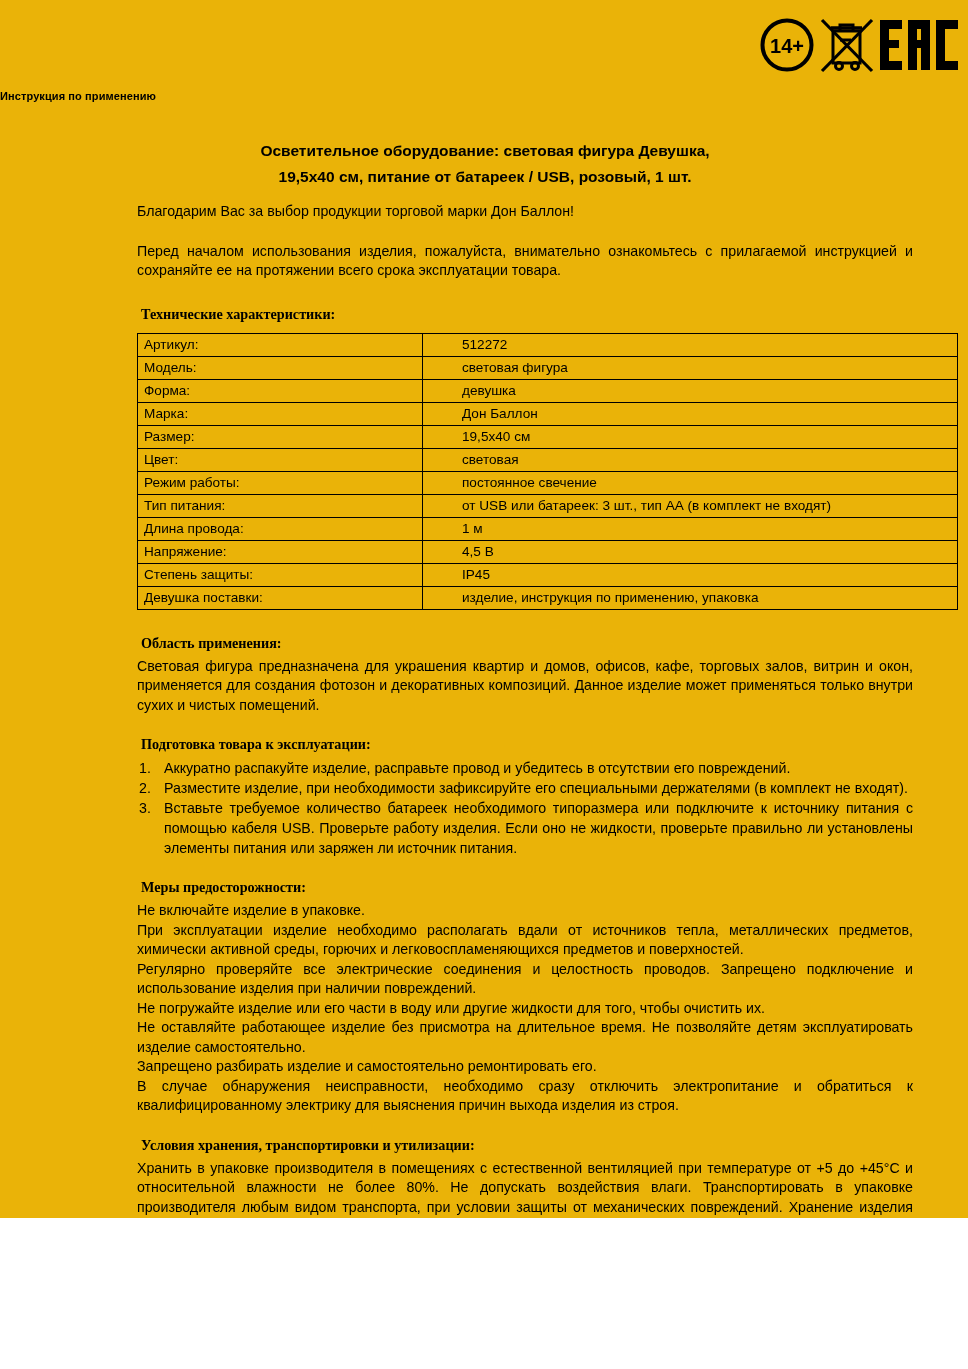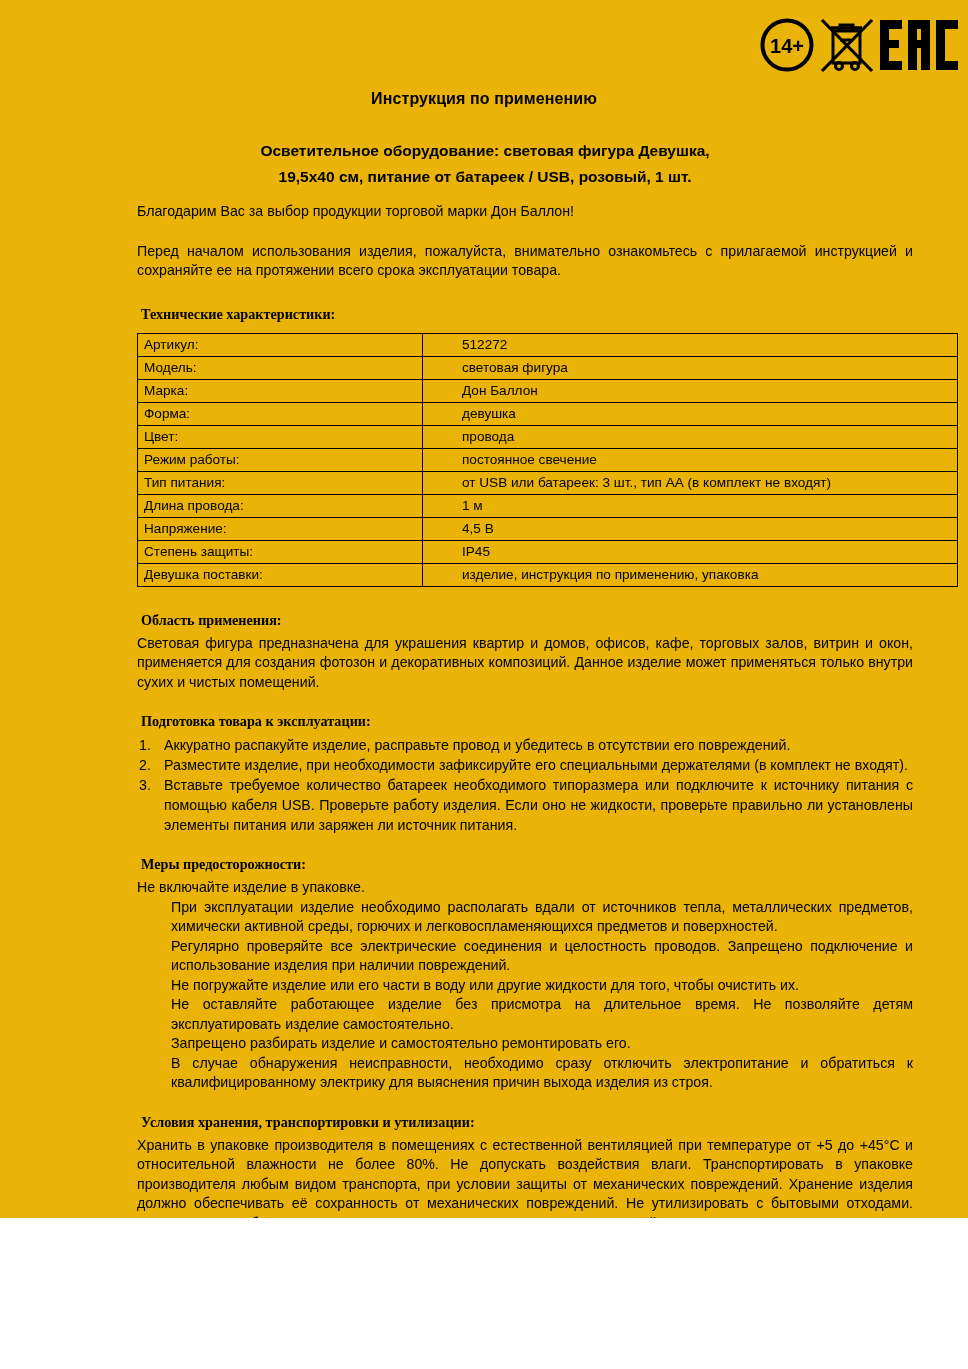--- a/index.html
+++ b/index.html
@@ -31,22 +31,22 @@
     height: 70px;
   }
   .sym { display: block; }
 
   
   .doc-title {
     position: absolute;
     top: 90px;
     left: 0;
     width: 968px;
-    text-align: center;
-    font-size: 16px;
+    text-align: left;
+    font-size: 11px;
     font-weight: bold;
     letter-spacing: 0.1px;
   }
   .product-title {
     position: absolute;
     top: 138px;
     left: 140px;
     width: 690px;
     text-align: center;
     font-size: 15.5px;
@@ -112,21 +112,21 @@
     text-align: justify;
     counter-increment: step;
   }
   ol.steps li::before {
     content: counter(step) ".";
     position: absolute;
     left: 2px;
     top: 0;
   }
 
-  .justified-block p.para + p.para { margin-top: 0; margin-left: 34px; }
+  .justified-block p.para + p.para { margin-top: 0; }
 </style>
 </head>
 <body>
 
 <div class="page">
 
   <div class="symbol-strip">
 
     <svg class="sym" width="58" height="58" viewBox="0 0 58 58">
       <circle cx="29" cy="29" r="24.5" fill="none" stroke="#000" stroke-width="4"></circle>
@@ -193,30 +193,34 @@
       <tbody>
         <tr>
           <td class="k">Артикул:</td>
           <td class="v">512272</td>
         </tr>
         <tr>
           <td class="k">Модель:</td>
           <td class="v">световая фигура</td>
         </tr>
         <tr>
+          <td class="k">Форма:</td>
+          <td class="v">девушка</td>
+        </tr>
+        <tr>
           <td class="k">Марка:</td>
           <td class="v">Дон Баллон</td>
         </tr>
         <tr>
-          <td class="k">Форма:</td>
-          <td class="v">девушка</td>
+          <td class="k">Размер:</td>
+          <td class="v">19,5х40 см</td>
         </tr>
         <tr>
           <td class="k">Цвет:</td>
-          <td class="v">провода</td>
+          <td class="v">световая</td>
         </tr>
         <tr>
           <td class="k">Режим работы:</td>
           <td class="v">постоянное свечение</td>
         </tr>
         <tr>
           <td class="k">Тип питания:</td>
           <td class="v">от USB или батареек: 3 шт., тип АА (в комплект не входят)</td>
         </tr>
         <tr>

